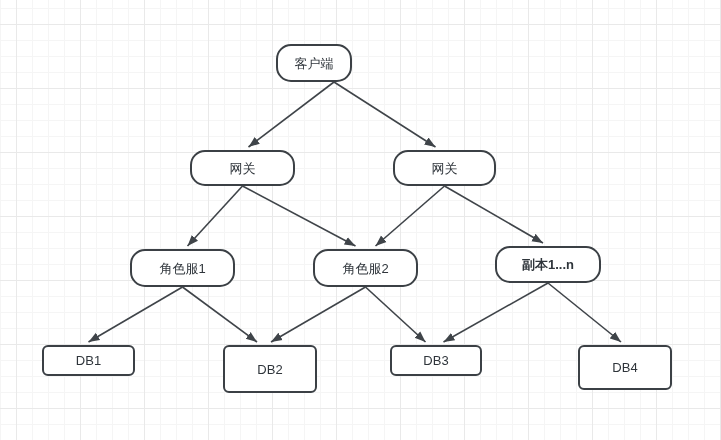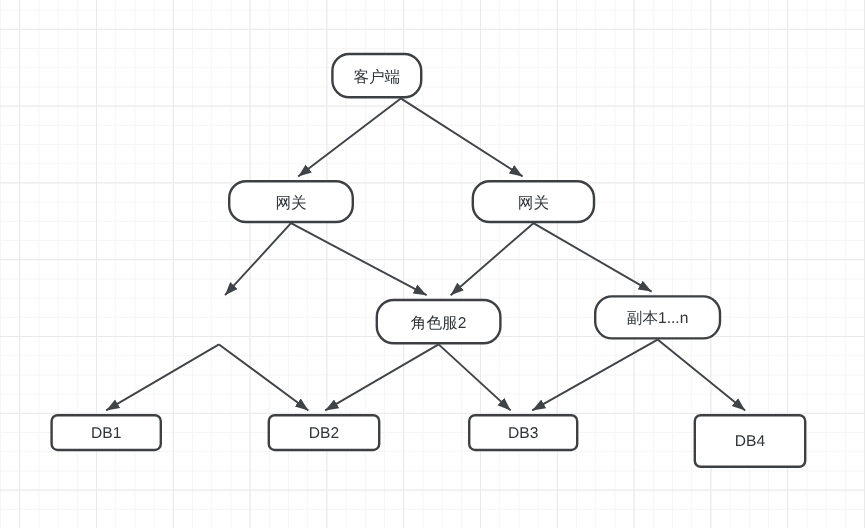--- a/index.html
+++ b/index.html
@@ -81,34 +81,37 @@
   </div>
 
   <div class="node rounded" style="left: 190px; top: 150px; width: 105px; height: 36px;">
     <span>网关</span>
   </div>
 
   <div class="node rounded" style="left: 393px; top: 150px; width: 103px; height: 36px;">
     <span>网关</span>
   </div>
 
+  <div class="node rounded" style="left: 130px; top: 249px; width: 105px; height: 38px;">
+    <span>角色服1</span>
+  </div>
 
   <div class="node rounded" style="left: 313px; top: 249px; width: 105px; height: 38px;">
     <span>角色服2</span>
   </div>
 
-  <div class="node rounded" style="left: 495px; top: 246px; width: 106px; height: 37px;">
+  <div class="node rounded" style="left: 495px; top: 246px; width: 106px; height: 37px; font-weight: bold;">
     <span>副本1...n</span>
   </div>
 
   <div class="node rect" style="left: 42px; top: 345px; width: 93px; height: 31px;">
     <span>DB1</span>
   </div>
 
-  <div class="node rect" style="left: 223px; top: 345px; width: 94px; height: 31px;">
+  <div class="node rect" style="left: 223px; top: 345px; width: 94px; height: 48px;">
     <span>DB2</span>
   </div>
 
   <div class="node rect" style="left: 390px; top: 345px; width: 92px; height: 31px;">
     <span>DB3</span>
   </div>
 
   <div class="node rect" style="left: 578px; top: 345px; width: 94px; height: 45px;">
     <span>DB4</span>
   </div>

